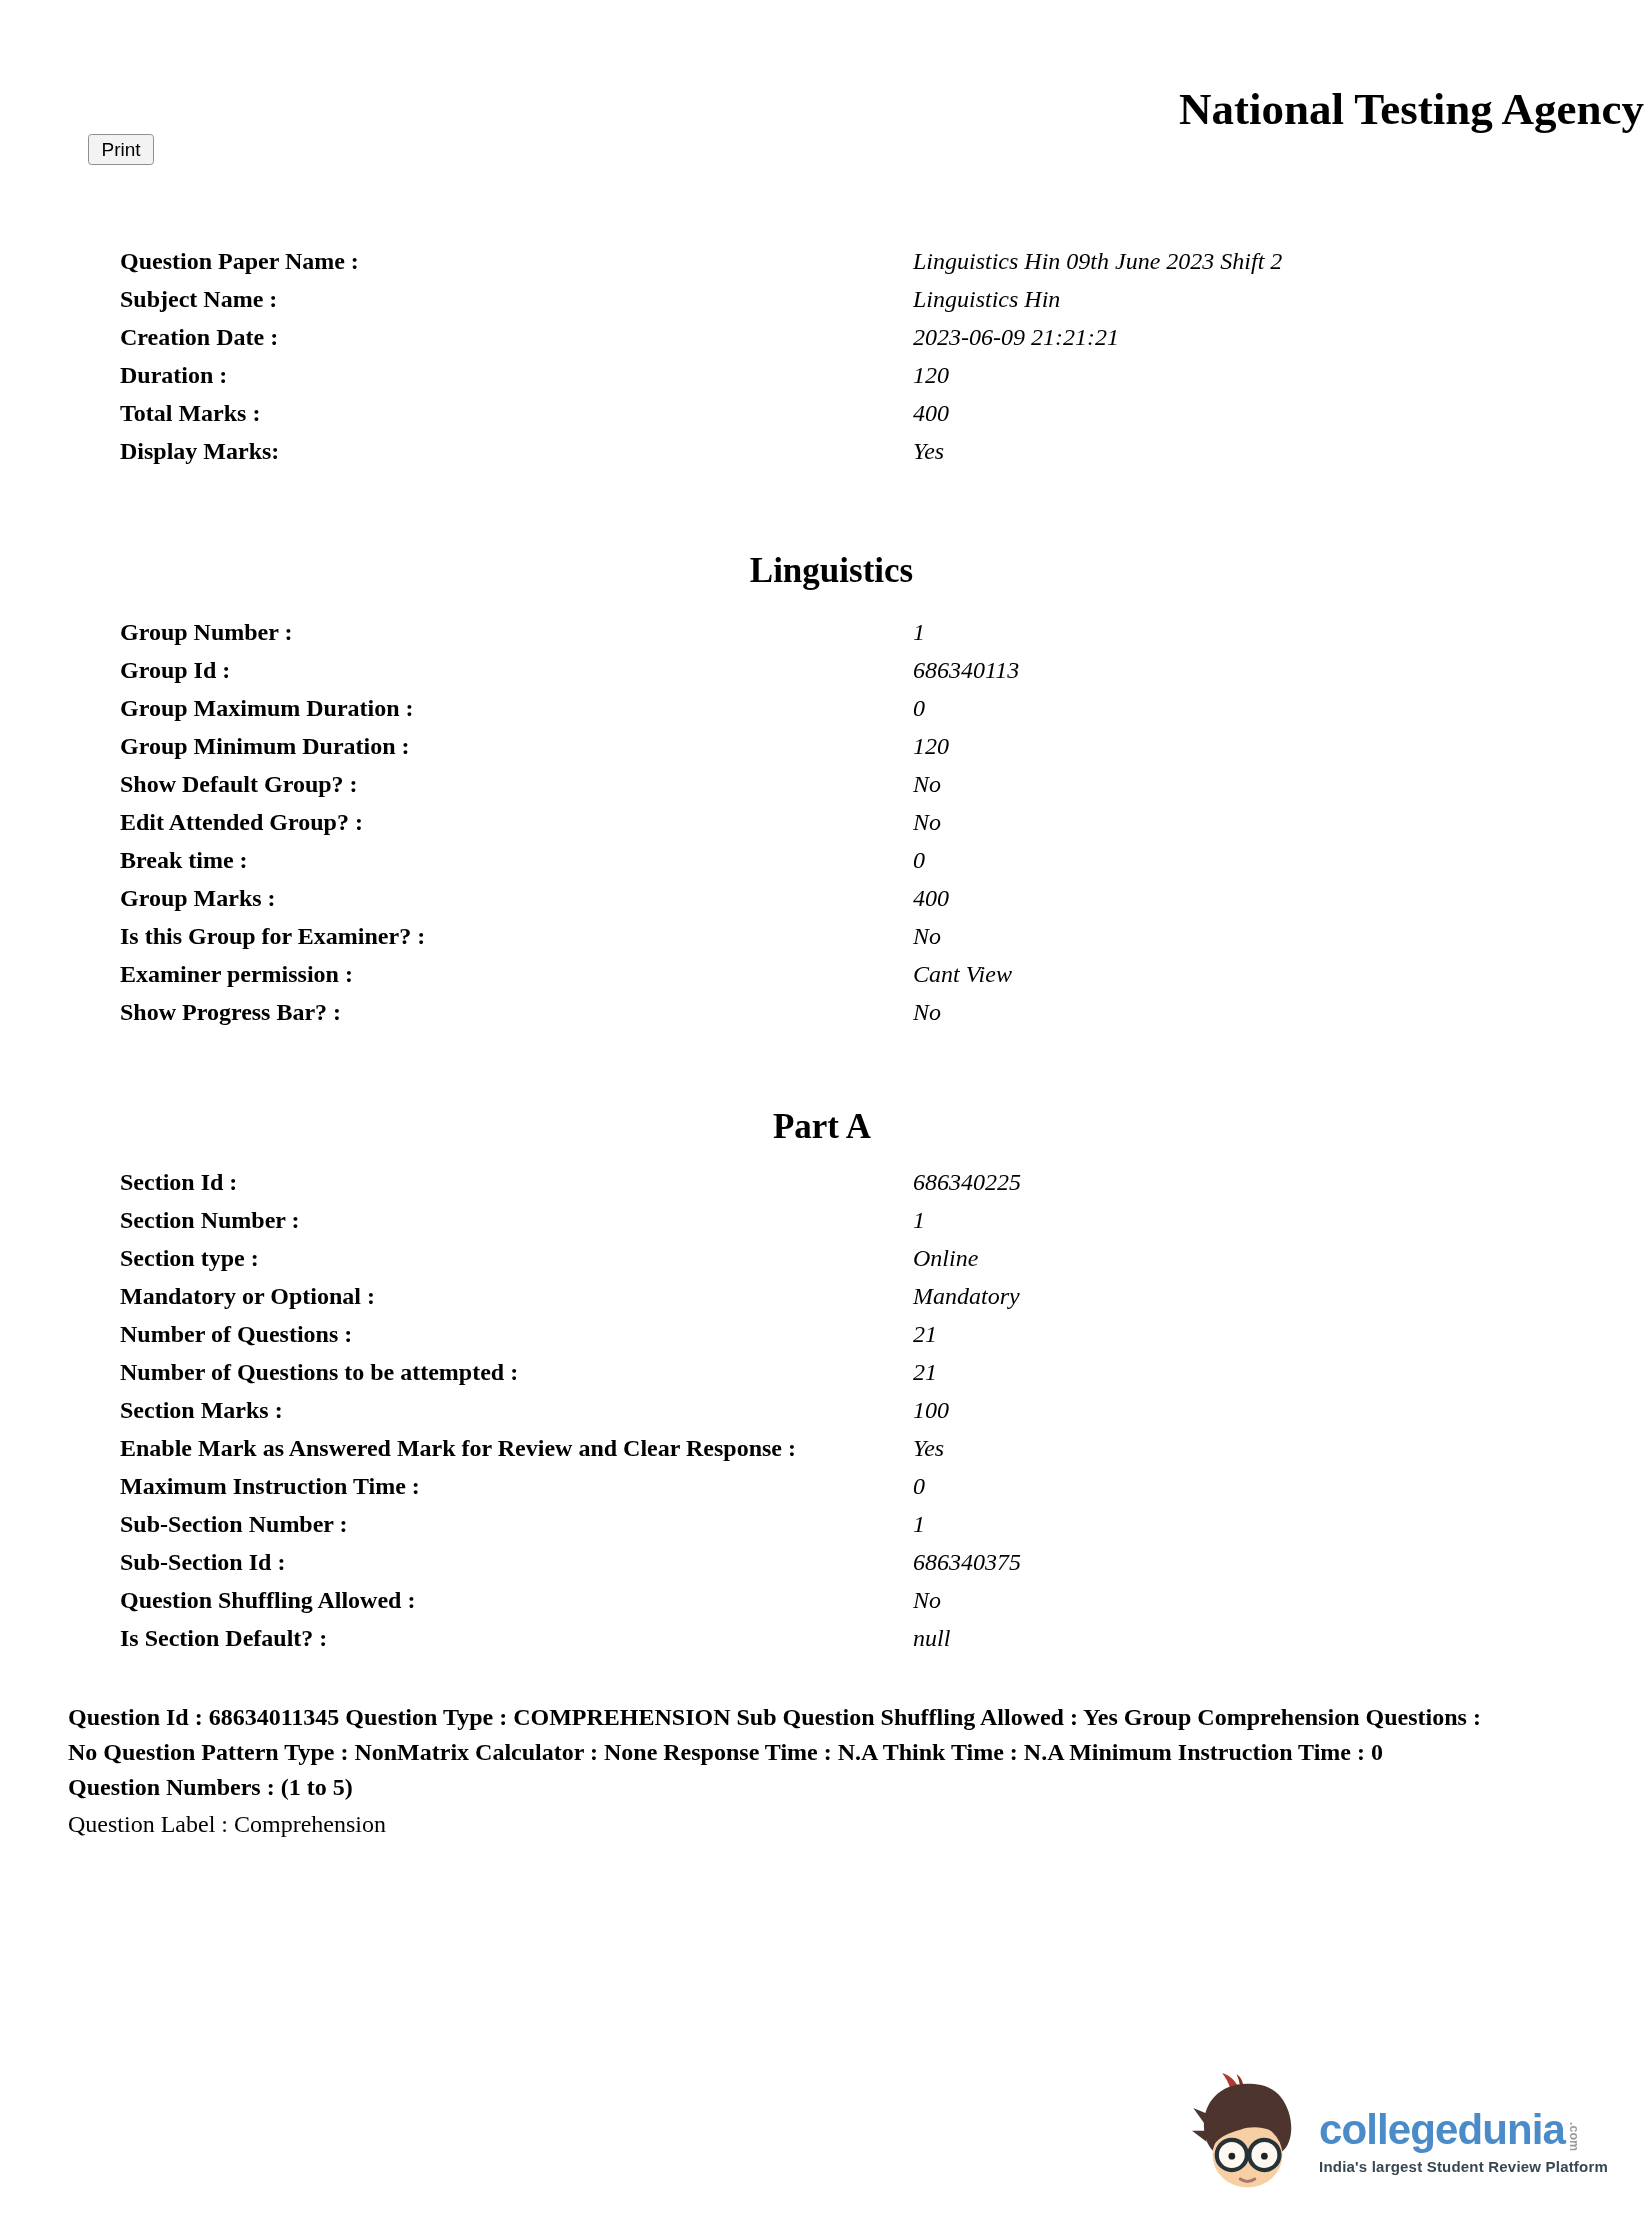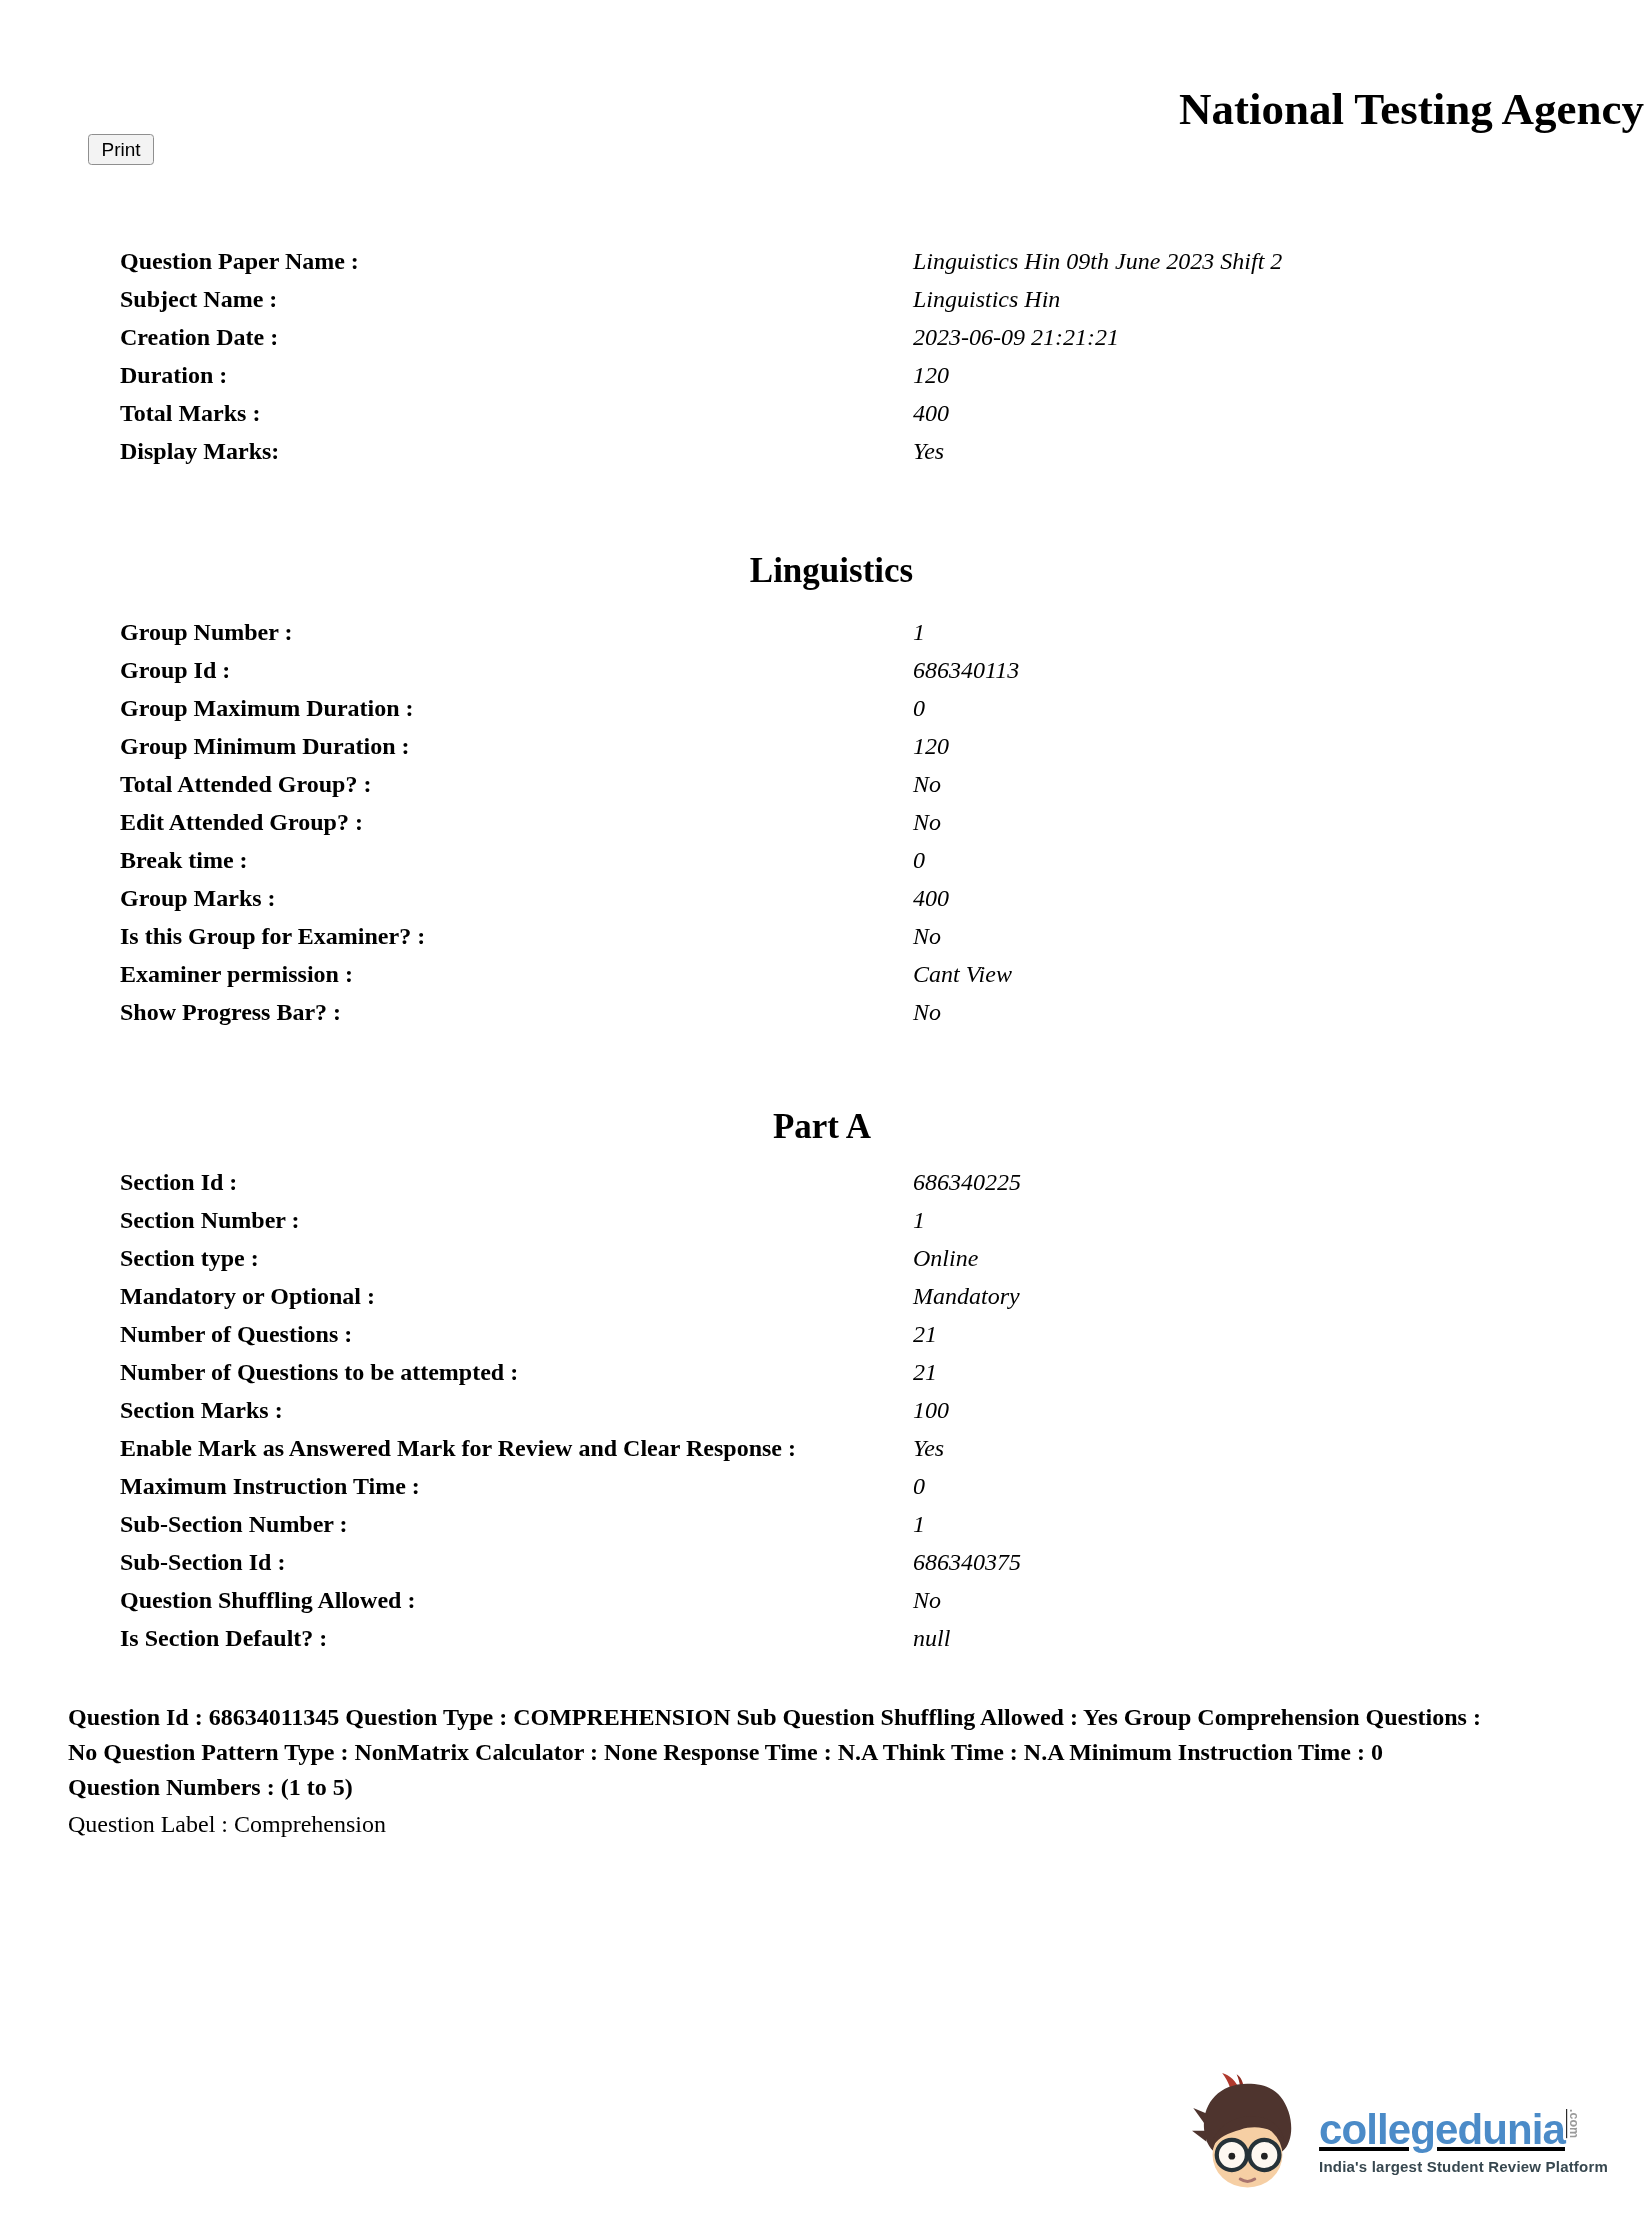--- a/index.html
+++ b/index.html
@@ -83,21 +83,21 @@
   }
   .brand {
     position: absolute;
     right: 36px;
     bottom: 5.4px;
     display: flex;
     align-items: center;
     gap: 10.7px;
   }
   .brand-text { display: flex; flex-direction: column; }
-  .brand-row { display: flex; align-items: flex-start; text-decoration: underline; }
+  .brand-row { display: flex; align-items: flex-end; }
   .brand-name {
     font-family: "Liberation Sans", sans-serif;
     font-size: 42px;
     font-weight: bold;
     letter-spacing: -0.9px;
     line-height: 1;
     color: var(--brand-blue, #4b8bc8);
   }
   .brand-com {
     font-family: "Liberation Sans", sans-serif;
@@ -168,21 +168,21 @@
     </div>
       <div class="kv-row">
       <span class="kv-label">Group Maximum Duration :</span>
       <span class="kv-value">0</span>
     </div>
       <div class="kv-row">
       <span class="kv-label">Group Minimum Duration :</span>
       <span class="kv-value">120</span>
     </div>
       <div class="kv-row">
-      <span class="kv-label">Total Attended Group? :</span>
+      <span class="kv-label">Show Default Group? :</span>
       <span class="kv-value">No</span>
     </div>
       <div class="kv-row">
       <span class="kv-label">Edit Attended Group? :</span>
       <span class="kv-value">No</span>
     </div>
       <div class="kv-row">
       <span class="kv-label">Break time :</span>
       <span class="kv-value">0</span>
     </div>

